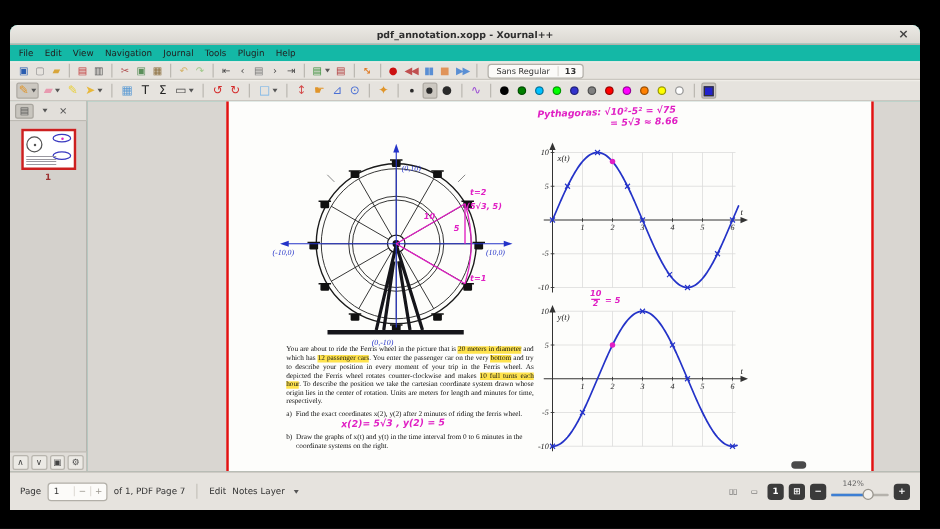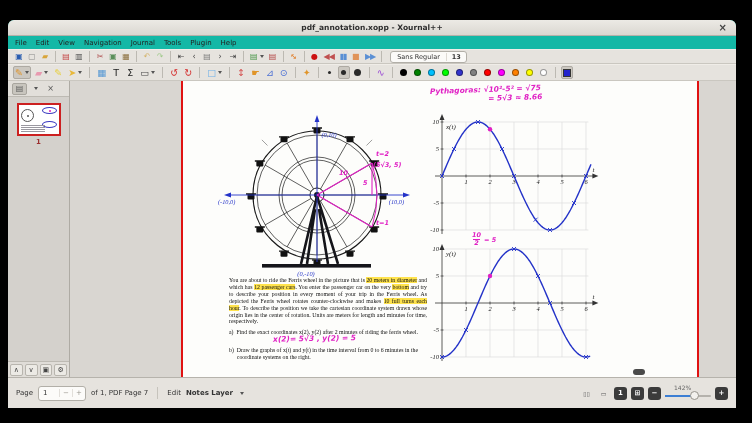--- a/index.html
+++ b/index.html
@@ -59,21 +59,21 @@
   .pyth2{margin-left:58px}
   .answer{position:absolute;left:90px;top:253px;font-size:7.5px;transform:rotate(-1deg)}
   .frac-note{position:absolute;left:289px;top:151px;display:flex;align-items:center;gap:3px;color:#e020c4;font-weight:bold;font-style:italic;font-size:6.5px}
   .frac{display:inline-flex;flex-direction:column;align-items:center;line-height:1.1}
   .frac .den{border-top:1px solid #e020c4;padding:0 1px}
   .statusbar{position:absolute;left:0;right:0;bottom:0;height:31px;background:#e6e3de;border-top:1px solid #b6b3ac;display:flex;align-items:center;gap:5px;padding:0 8px;font-size:7px;color:#333}
   .spinbox{display:flex;align-items:center;background:#fcfbf9;border:1px solid #b2afa8;border-radius:3px;height:15px}
   .spin-val{width:20px;padding-left:4px}
   .spin-btn{width:13px;text-align:center;color:#9a978f;border-left:1px solid #e2dfda}
   .vsep{width:1px;height:12px;background:#c6c3bc;margin:0 4px}
-  .layer-val{font-weight:bold}
+  .layer-val{font-weight:normal}
   .status-right{margin-left:auto;display:flex;align-items:center;gap:4px}
   .sbi{width:13px;height:13px;border-radius:3px;display:inline-flex;align-items:center;justify-content:center}
   .sbi.dark{background:#3b3b3b;color:#fff;font-size:7px;font-weight:bold}
   .sbi.light{color:#555;font-size:6px}
   .zoom-slider{position:relative;width:46px;height:18px}
   .zoom-label{position:absolute;top:0;left:9px;font-size:6px;color:#666}
   .ztrack{position:absolute;top:11px;left:0;width:46px;height:2px;background:#b5b2ac;border-radius:1px}
   .zfill{width:60%;height:2px;background:#3d7fd4}
   .zthumb{position:absolute;top:7px;left:25px;width:9px;height:9px;border-radius:50%;background:#f3f1ed;border:1px solid #97948c}
 </style>

